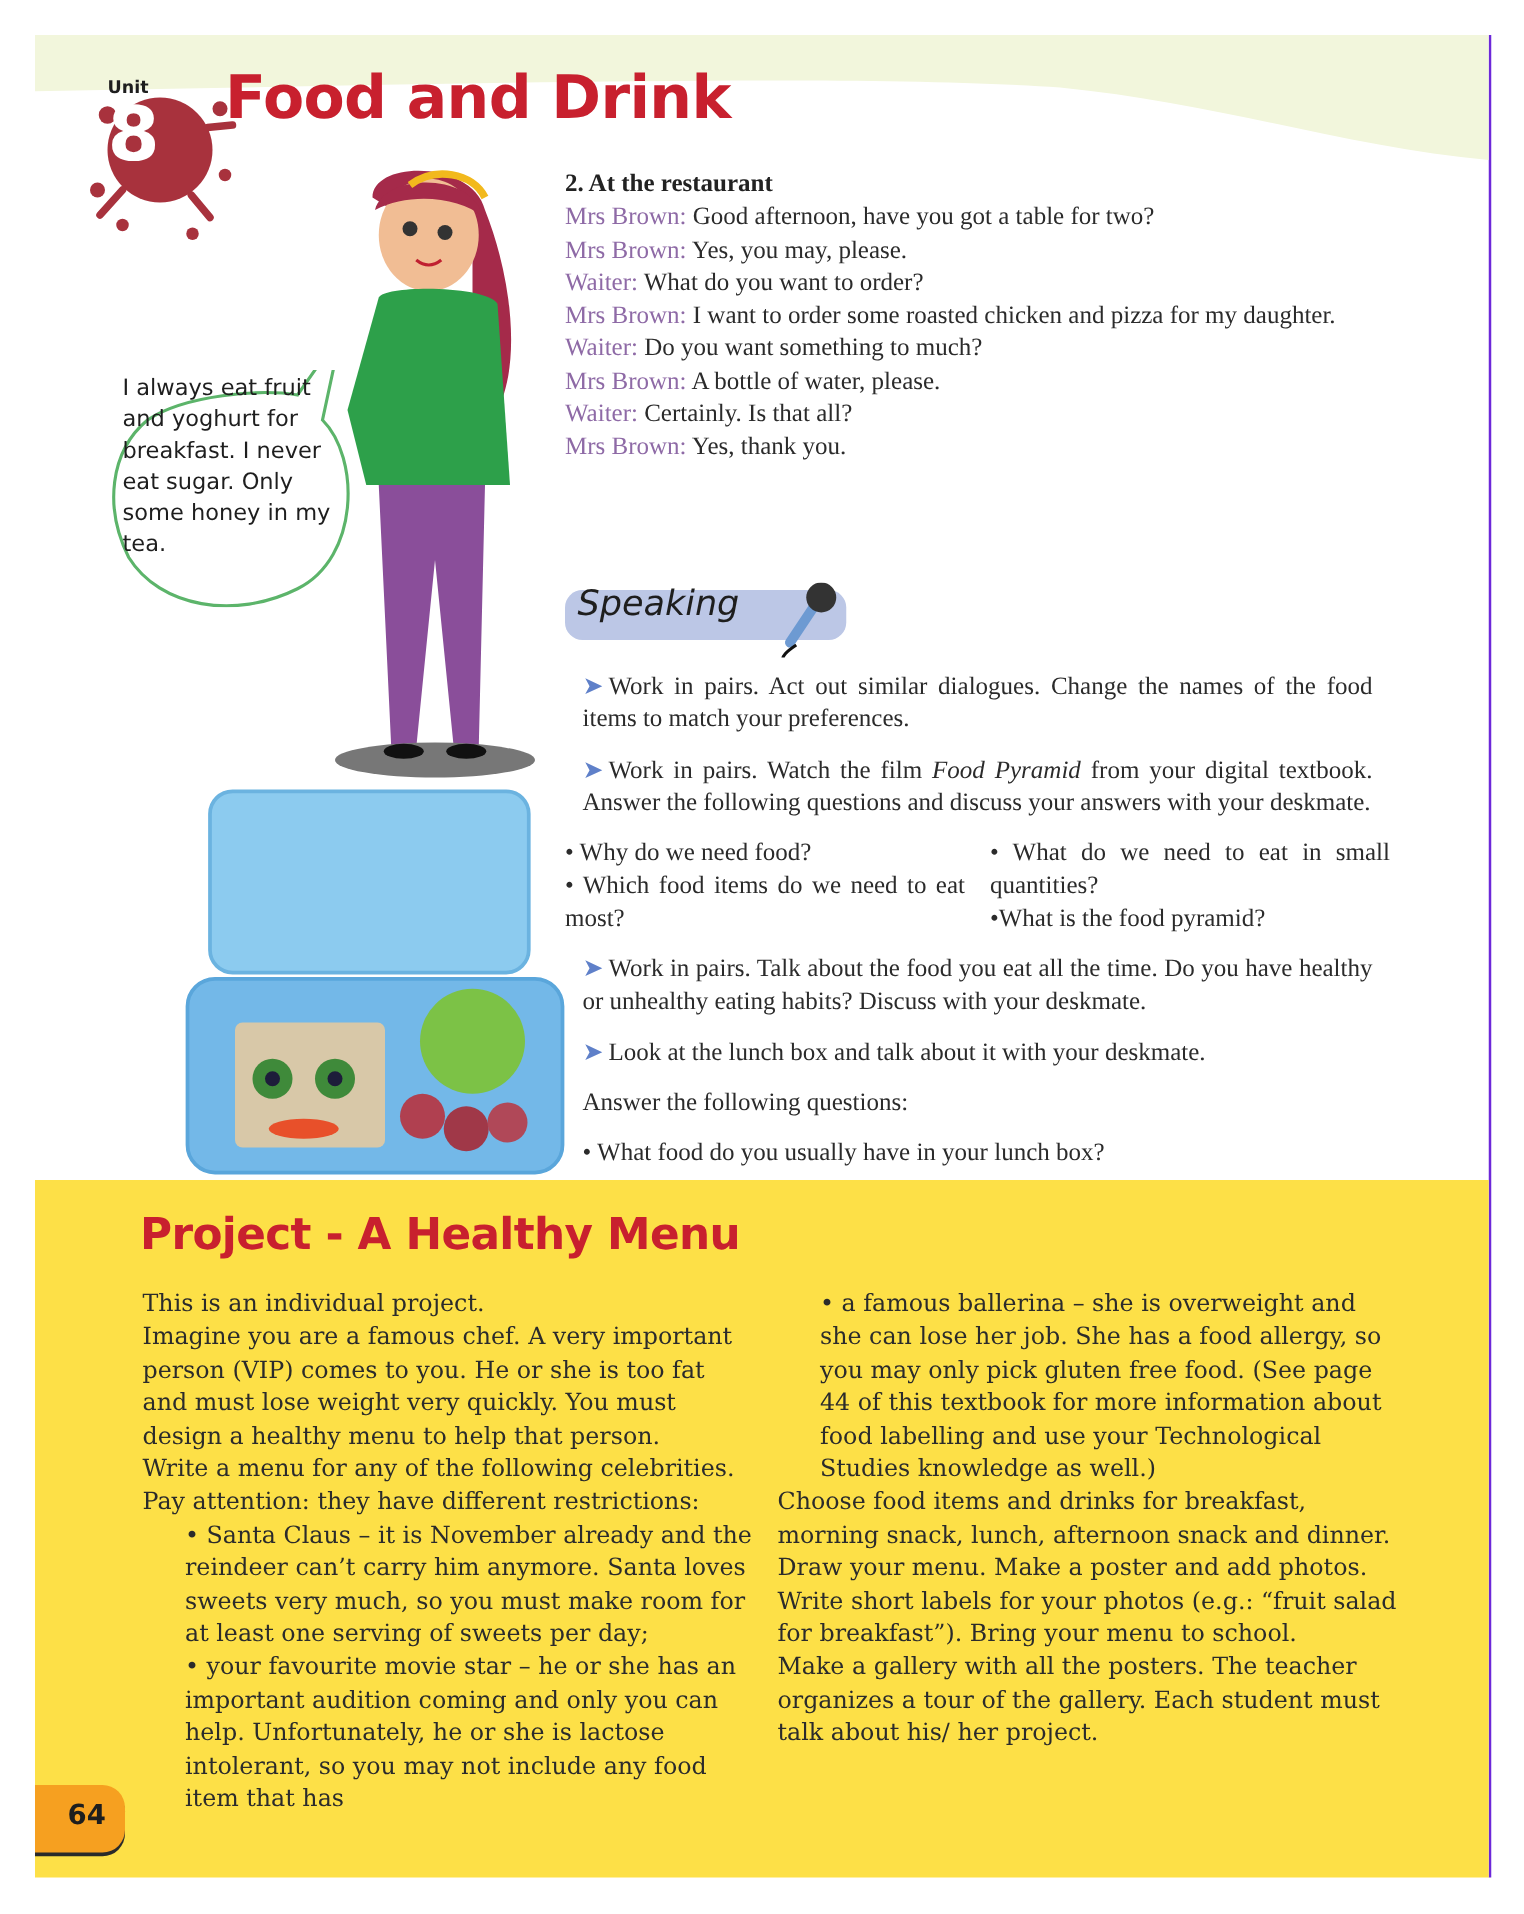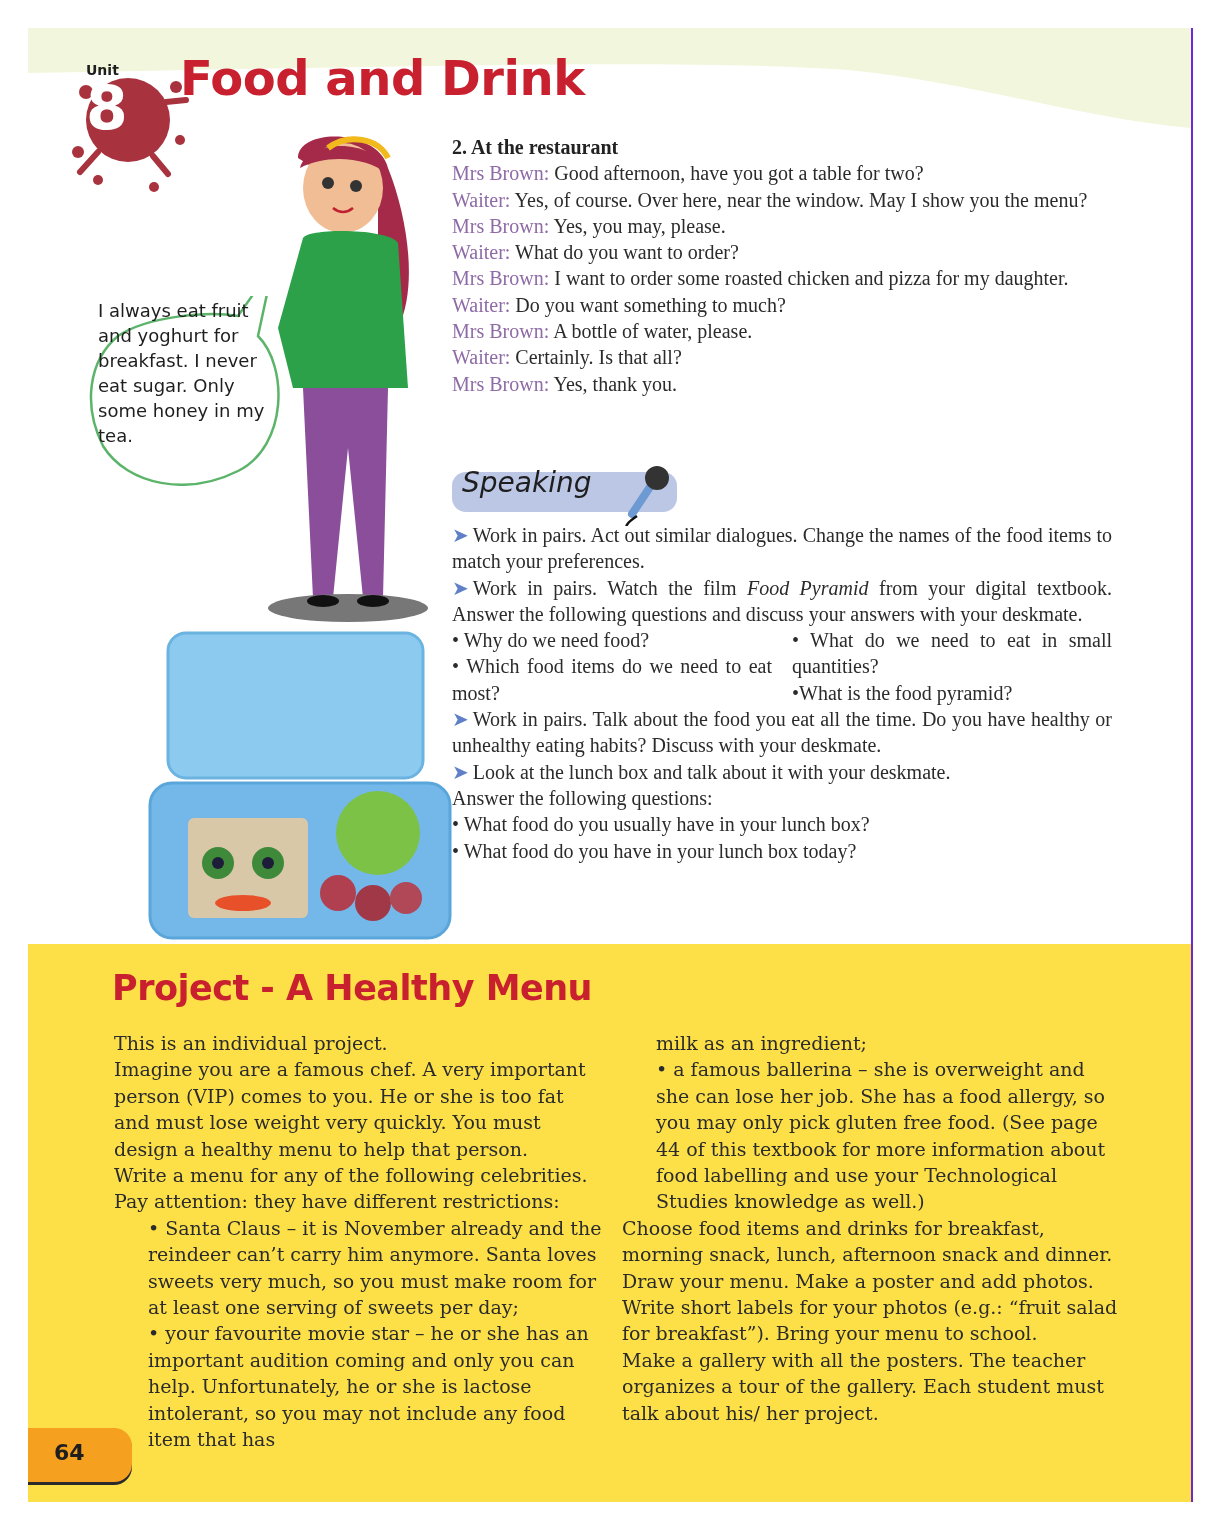--- a/index.html
+++ b/index.html
@@ -12,40 +12,40 @@
     .unit-title { position: absolute; left: 152px; top: 22px; font-family: "DejaVu Sans", sans-serif; font-weight: bold; font-size: 48px; color: #c8202e; letter-spacing: -0.5px; }
 
     .dialog { position: absolute; left: 424px; top: 106px; width: 668px; font-family: "Liberation Serif", serif; font-size: 20px; line-height: 26.3px; text-align: justify; }
     .dialog .heading { font-weight: bold; color: #222; }
     .speaker { color: #8e6aa6; }
 
     .speaking-tag { position: absolute; left: 424px; top: 438px; width: 230px; height: 60px; }
     .speaking-label { position: absolute; left: 10px; top: 2px; font-family: "DejaVu Sans", sans-serif; font-style: italic; font-size: 28px; color: #1e1e1e; }
 
     .tasks { position: absolute; left: 424px; top: 494px; width: 660px; font-family: "Liberation Serif", serif; font-size: 20px; line-height: 26.3px; text-align: justify; }
-    .tasks p { margin: 0; }
+    .tasks p { margin: 14px; }
     .arrow { color: #5f80c9; margin-right: 4px; }
     .qcols { display: flex; }
     .qcols .col { flex: 1; }
     .qcols .col p { margin: 0; }
 
     .bubble { position: absolute; left: 60px; top: 268px; width: 210px; height: 190px; }
     .bubble-text { position: absolute; left: 70px; top: 270px; width: 190px; text-align: left; font-family: "DejaVu Sans", sans-serif; font-size: 18px; line-height: 25px; color: #1e1e1e; }
 
     .girl { position: absolute; left: 210px; top: 100px; width: 200px; height: 500px; }
     .lunchbox { position: absolute; left: 110px; top: 590px; width: 330px; height: 340px; }
 
     .project { position: absolute; left: 0; top: 916px; width: 1163px; height: 558px; background: #fde047; }
     .project-title { position: absolute; left: 84px; top: 24px; font-family: "DejaVu Sans", sans-serif; font-weight: bold; font-size: 35px; color: #c8202e; letter-spacing: -0.5px; }
     .proj-left { position: absolute; left: 86px; top: 86px; width: 490px; font-family: "DejaVu Serif", serif; font-size: 19px; line-height: 26.4px; color: #2b2b2b; }
     .proj-right { position: absolute; left: 594px; top: 86px; width: 500px; font-family: "DejaVu Serif", serif; font-size: 19px; line-height: 26.4px; color: #2b2b2b; }
     .proj-left p, .proj-right p { margin: 0; }
     .indent { padding-left: 34px; }
 
-    .page-num { position: absolute; left: 0; top: 1400px; width: 72px; height: 54px; background: #f6a020; border-radius: 0 18px 18px 0; box-shadow: 0 3px 0 #2a2a2a; padding-left: 32px; }
+    .page-num { position: absolute; left: 0; top: 1400px; width: 72px; height: 54px; background: #f6a020; border-radius: 0 18px 18px 0; box-shadow: 0 3px 0 #2a2a2a; }
     .page-num span { position: absolute; left: 26px; top: 12px; font-family: "DejaVu Sans", sans-serif; font-weight: bold; font-size: 22px; color: #1e1e1e; }
   </style>
 </head>
 <body>
 
 <div class="page">
 
   <svg class="header-band" viewBox="0 0 1163 110" preserveAspectRatio="none">
     <path d="M0 0 H1163 V100 C1050 90 950 55 820 42 C650 30 300 40 0 45 Z" fill="#f2f6dc"></path>
   </svg>
@@ -81,21 +81,20 @@
 
   <svg class="bubble" viewBox="0 0 210 190">
     <path d="M30 40 C60 20 120 15 150 20 L185 -30 L170 40 C200 70 200 150 150 175 C100 200 40 190 15 150 C-5 110 0 65 30 40 Z" fill="#ffffff" stroke="#5cb46a" stroke-width="2.5"></path>
   </svg>
   <div class="bubble-text">I always eat fruit and yoghurt for breakfast. I never eat sugar. Only some honey in my tea.</div>
 
   <div class="dialog">
     <div class="heading">2. At the restaurant</div>
     <div id="dialog-lines">
         <div><span class="speaker">Mrs Brown:</span><span> Good afternoon, have you got a table for two?</span></div>
-        <div><span class="speaker">Waiter:</span><span> Yes, of course. Over here, near the window. May I show you the menu?</span></div>
         <div><span class="speaker">Mrs Brown:</span><span> Yes, you may, please.</span></div>
         <div><span class="speaker">Waiter:</span><span> What do you want to order?</span></div>
         <div><span class="speaker">Mrs Brown:</span><span> I want to order some roasted chicken and pizza for my daughter.</span></div>
         <div><span class="speaker">Waiter:</span><span> Do you want something to much?</span></div>
         <div><span class="speaker">Mrs Brown:</span><span> A bottle of water, please.</span></div>
         <div><span class="speaker">Waiter:</span><span> Certainly. Is that all?</span></div>
         <div><span class="speaker">Mrs Brown:</span><span> Yes, thank you.</span></div>
       </div>
   </div>
 
@@ -146,21 +145,20 @@
   <div class="project">
     <div class="project-title">Project - A Healthy Menu</div>
     <div class="proj-left">
       <p>This is an individual project.</p>
       <p>Imagine you are a famous chef. A very important person (VIP) comes to you. He or she is too fat and must lose weight very quickly. You must design a healthy menu to help that person.</p>
       <p>Write a menu for any of the following celebrities. Pay attention: they have different restrictions:</p>
       <p class="indent">• Santa Claus – it is November already and the reindeer can’t carry him anymore. Santa loves sweets very much, so you must make room for at least one serving of sweets per day;</p>
       <p class="indent">• your favourite movie star – he or she has an important audition coming and only you can help. Unfortunately, he or she is lactose intolerant, so you may not include any food item that has</p>
     </div>
     <div class="proj-right">
-      <p class="indent">milk as an ingredient;</p>
       <p class="indent">• a famous ballerina – she is overweight and she can lose her job. She has a food allergy, so you may only pick gluten free food. (See page 44 of this textbook for more information about food labelling and use your Technological Studies knowledge as well.)</p>
       <p>Choose food items and drinks for breakfast, morning snack, lunch, afternoon snack and dinner. Draw your menu. Make a poster and add photos. Write short labels for your photos (e.g.: “fruit salad for breakfast”). Bring your menu to school.</p>
       <p>Make a gallery with all the posters. The teacher organizes a tour of the gallery. Each student must talk about his/ her project.</p>
     </div>
     <div class="page-num" style="top:484px;">
       <span>64</span>
     </div>
   </div>
 
 </div>

